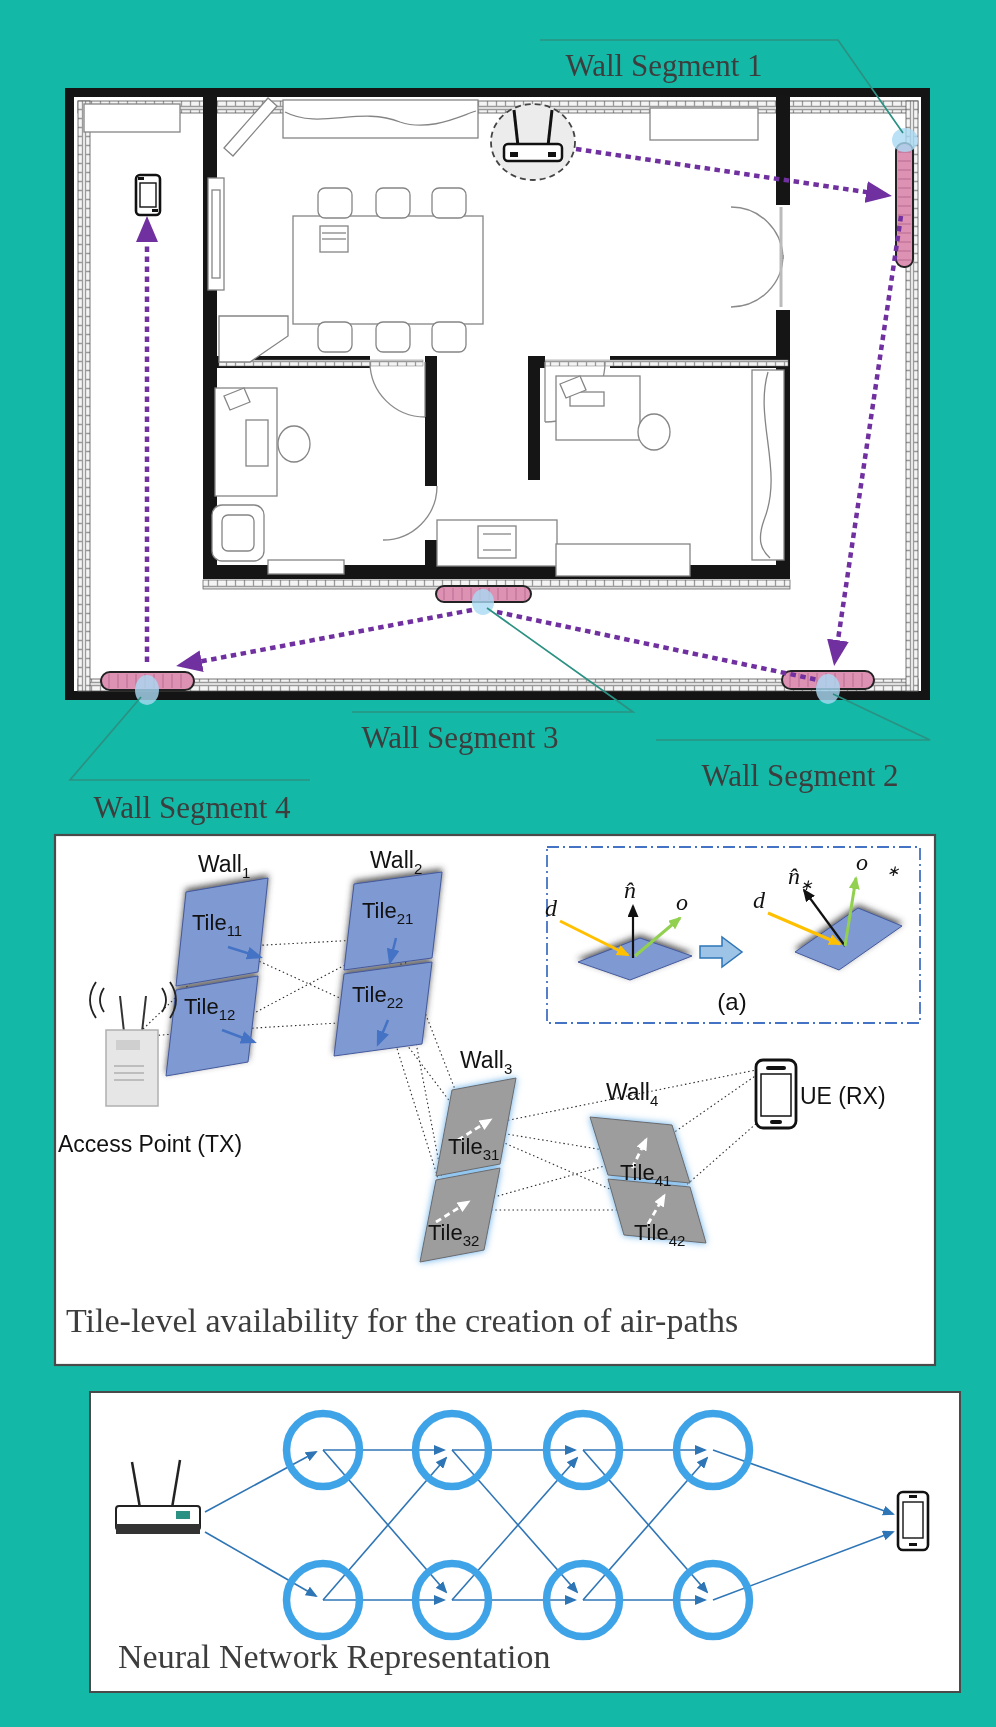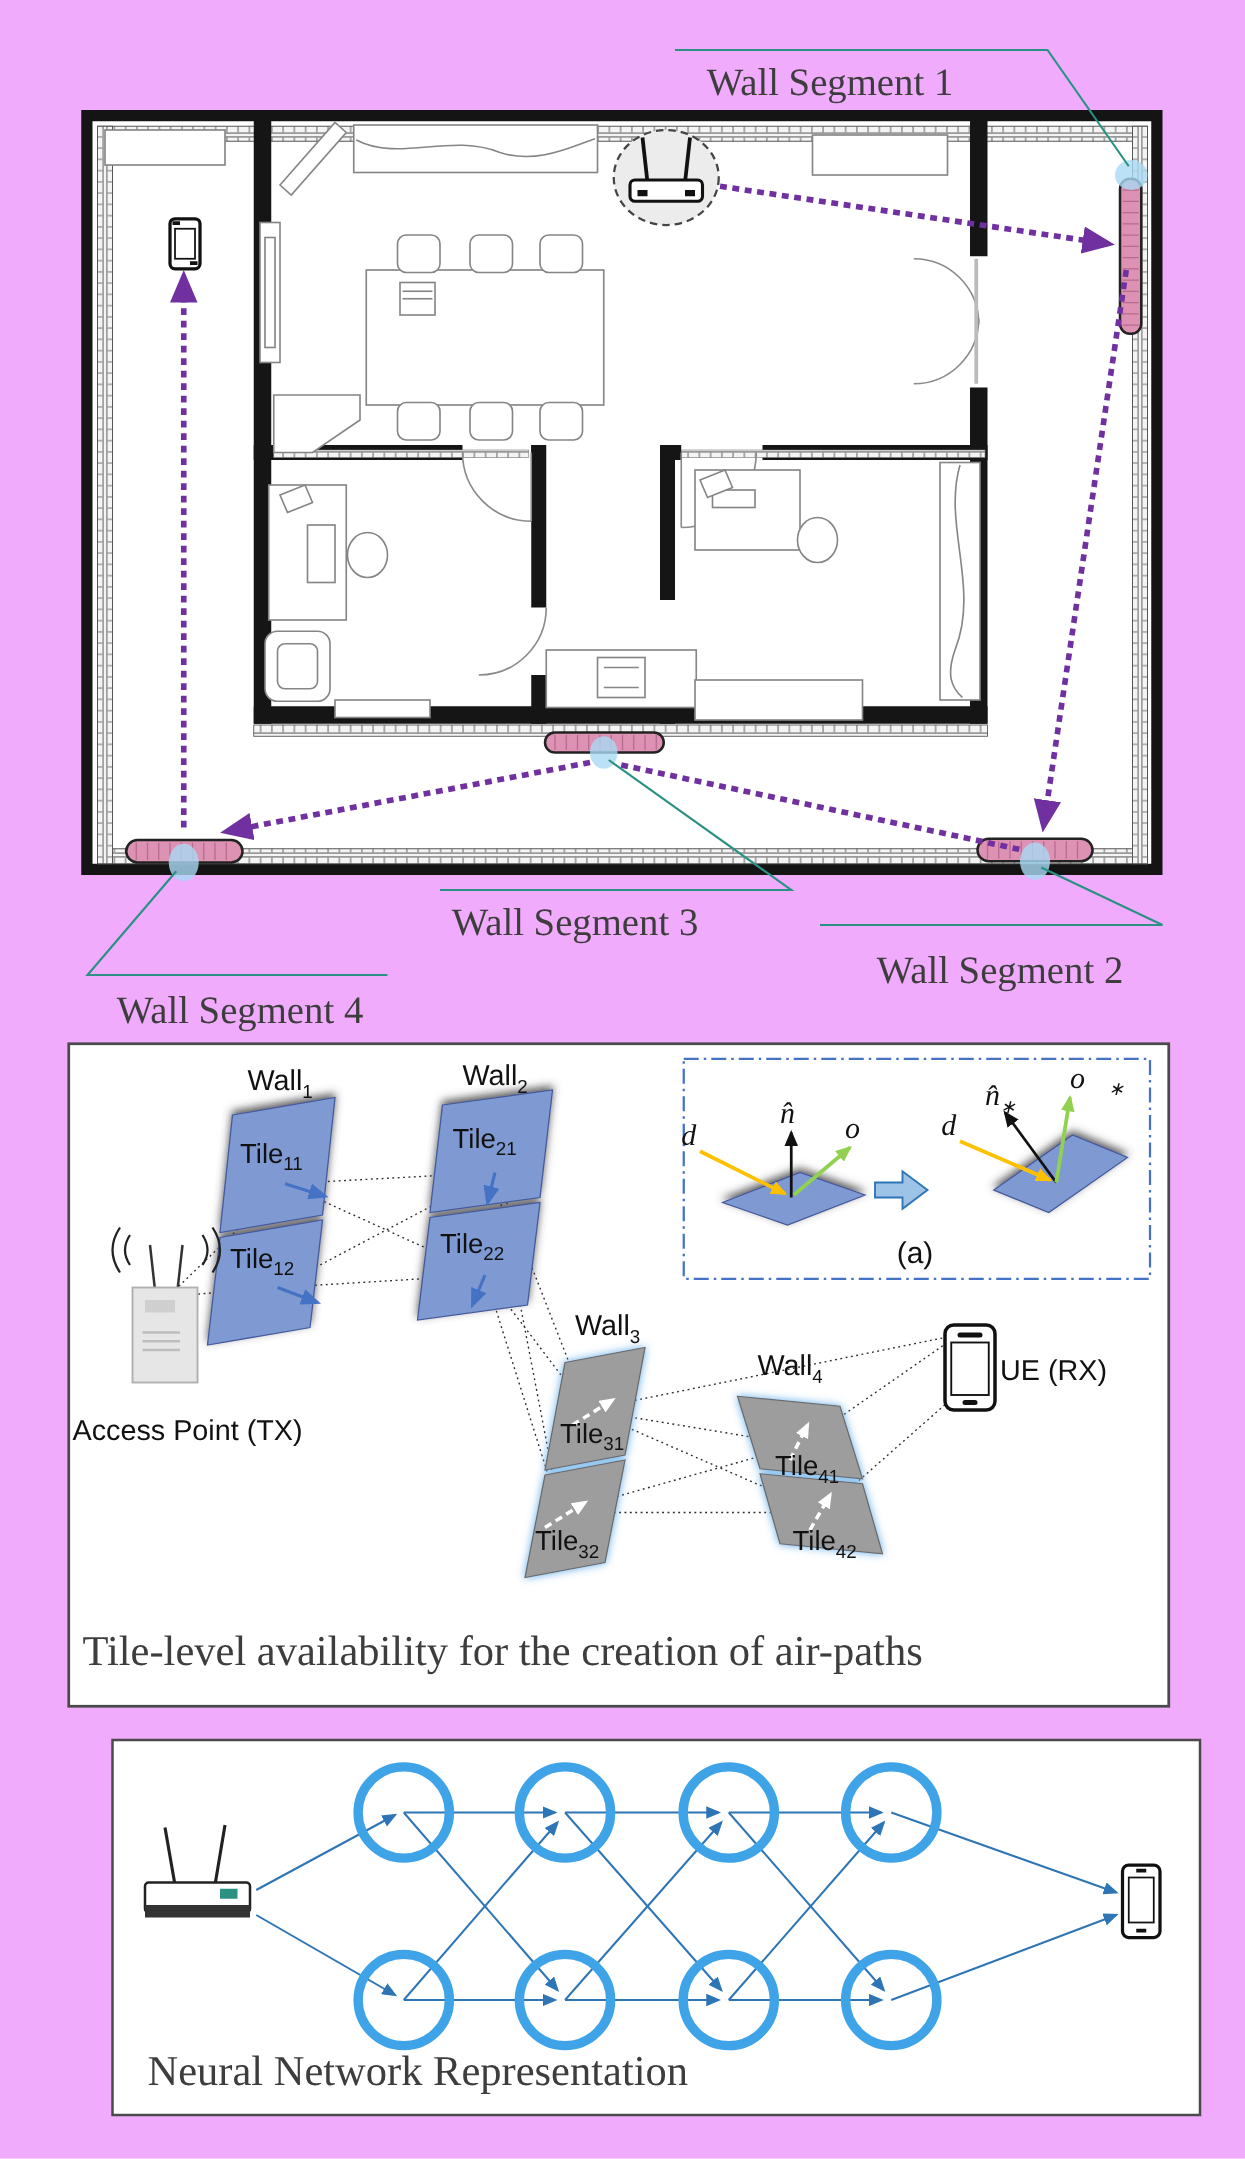--- a/index.html
+++ b/index.html
@@ -1,16 +1,16 @@
 <!DOCTYPE html>
 <html><head>
 <meta charset="utf-8">
 <style>
   html,body{margin:0;padding:0;background:#ffffff;}
-  .page{width:996px;height:1727px;position:relative;background:#f0abfc;overflow:hidden;}
+  .page{width:996px;height:1727px;position:relative;background:#14b8a6;overflow:hidden;}
   svg{display:block;}
   text{user-select:none;}
   .seglabel{font-family:"Liberation Serif",serif;font-size:31px;fill:#3d3d3d;}
   .caption{font-family:"Liberation Serif",serif;font-size:34px;fill:#3d3d3d;}
   .sans{font-family:"Liberation Sans",sans-serif;fill:#111;}
   .veclab{font-family:"Liberation Serif",serif;font-style:italic;font-size:24px;fill:#111;}
 </style>
 </head>
 <body>
 

